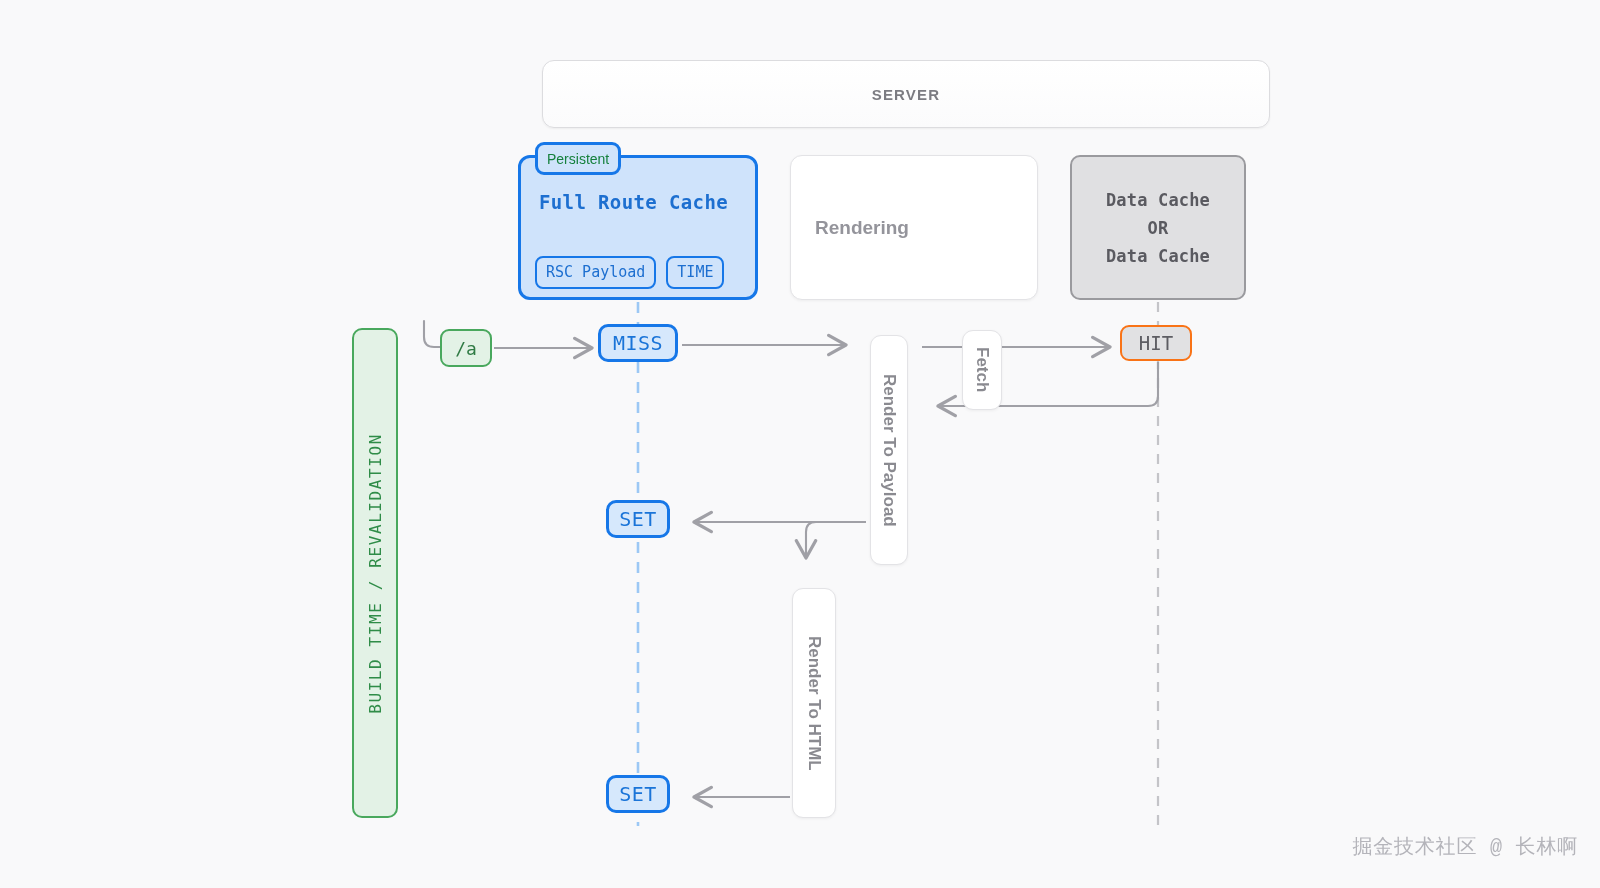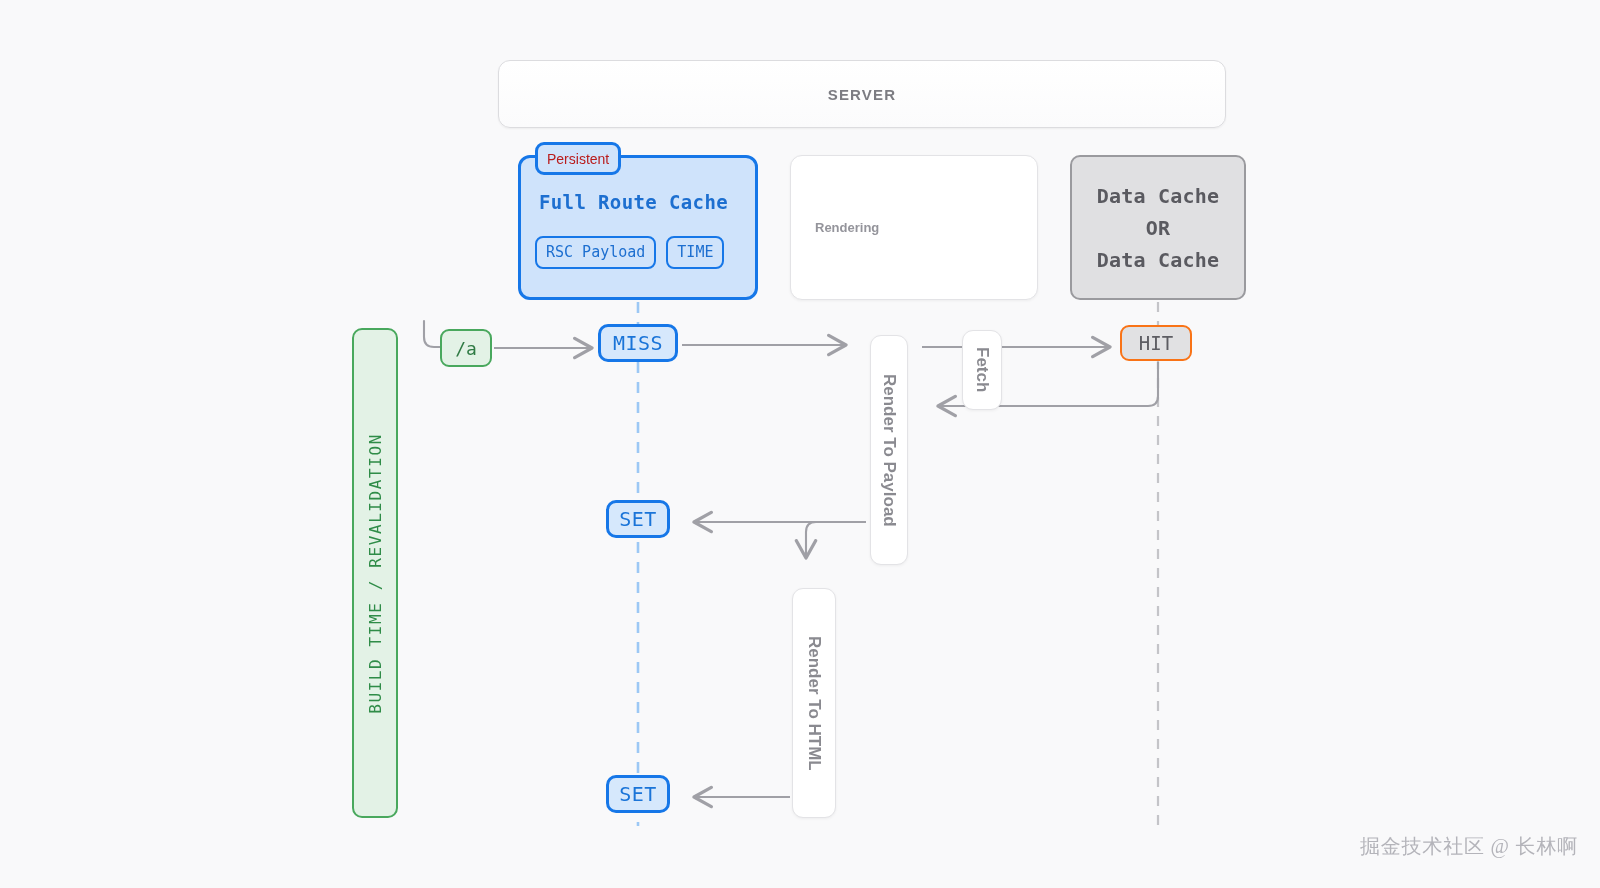--- a/index.html
+++ b/index.html
@@ -29,21 +29,21 @@
     position: absolute;
     box-sizing: border-box;
     display: flex;
     align-items: center;
     justify-content: center;
     text-align: center;
   }
 
   
   #server-box {
-    left: 498px; top: 60px;
+    left: 542px; top: 60px;
     width: 728px; height: 68px;
     border: 1px solid #dcdcdf;
     border-radius: 12px;
     background: linear-gradient(180deg, #ffffff 0%, #fbfbfc 100%);
     box-shadow: 0 1px 2px rgba(0,0,0,0.05);
   }
   #server-label {
     font-size: 15px;
     font-weight: 700;
     letter-spacing: 0.08em;
@@ -74,26 +74,26 @@
     position: absolute;
     left: 14px; top: -16px;
     height: 27px;
     padding: 0 9px;
     border: 3px solid #1677e8;
     border-radius: 9px;
     background: #cfe3fb;
     display: flex;
     align-items: center;
     font-size: 14px;
-    color: #b91c1c;
+    color: #15803d;
     font-weight: 400;
   }
   #frc-chips {
     position: absolute;
-    left: 14px; right: 14px; bottom: 28px;
+    left: 14px; right: 14px; bottom: 8px;
     display: flex;
     gap: 10px;
   }
   .frc-chip {
     border: 2px solid #1677e8;
     border-radius: 8px;
     background: #cfe3fb;
     color: #1d6fd0;
     font-family: "DejaVu Sans Mono", "Liberation Mono", monospace;
     font-size: 15px;
@@ -107,38 +107,38 @@
     left: 790px; top: 155px;
     width: 248px; height: 145px;
     border: 1px solid #e3e3e6;
     border-radius: 12px;
     background: #ffffff;
     box-shadow: 0 1px 3px rgba(0,0,0,0.05);
     justify-content: flex-start;
     padding-left: 24px;
   }
   #rendering-label {
-    font-size: 13px;
+    font-size: 19px;
     font-weight: 700;
     color: #94949b;
   }
 
   
   #datacache-box {
     left: 1070px; top: 155px;
     width: 176px; height: 145px;
     border: 2px solid #9a9a9e;
     border-radius: 10px;
     background: #e0e0e2;
     flex-direction: column;
     gap: 8px;
   }
   .dc-line {
     font-family: "DejaVu Sans Mono", "Liberation Mono", monospace;
-    font-size: 20px;
+    font-size: 17px;
     font-weight: 700;
     color: #5a5a60;
     letter-spacing: 0.01em;
   }
 
   
   #buildtime-bar {
     left: 352px; top: 328px;
     width: 46px; height: 490px;
     border: 2px solid #49a85d;
@@ -226,21 +226,21 @@
   #render-html-box { left: 792px; top: 588px; width: 44px; height: 230px; }
 
   
   #watermark {
     position: absolute;
     right: 22px; bottom: 28px;
     font-size: 20px;
     color: #b4b4ba;
     letter-spacing: 0.04em;
     white-space: nowrap;
-    font-family: Liberation Serif, serif;
+    font-family: Liberation Mono, monospace;
   }
 </style>
 </head>
 <body>
 
 <div id="stage">
 
   <svg id="svg-layer" viewBox="0 0 1600 888" xmlns="http://www.w3.org/2000/svg">
     <defs>
       <marker id="arrowGray" viewBox="0 0 12 12" refX="10" refY="6" markerWidth="11" markerHeight="11" orient="auto-start-reverse">

